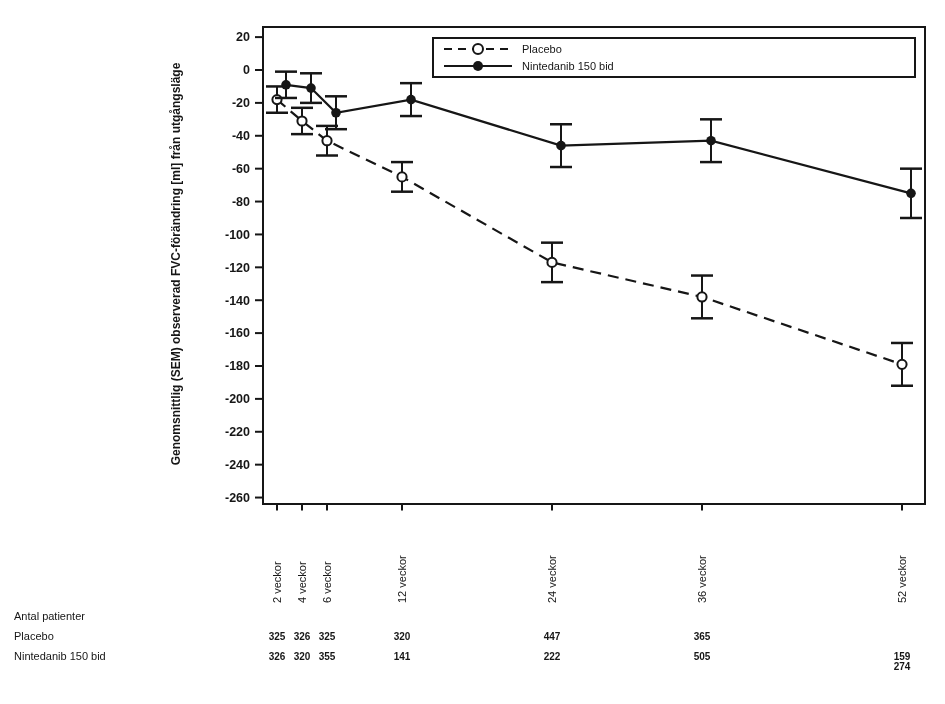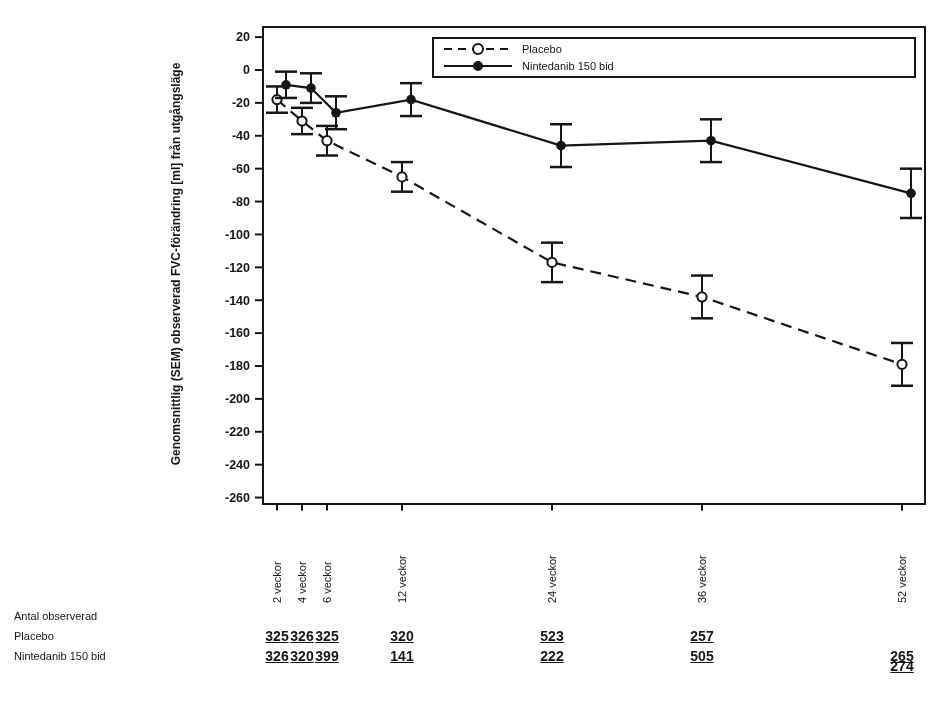--- a/index.html
+++ b/index.html
@@ -61,24 +61,23 @@
     position: absolute;
     left: 14px;
     font-size: 11px;
     line-height: 13px;
     white-space: nowrap;
   }
   .count {
     position: absolute;
     width: 44px;
     text-align: center;
-    font-size: 14px;
+    font-size: 10px;
     font-weight: bold;
     line-height: 13px;
-    text-decoration: underline;
   }
 </style>
 </head>
 <body>
 
 <div id="app">
 
   <div id="ylabel">Genomsnittlig (SEM) observerad FVC-förändring [ml] från utgångsläge</div>
 
   <svg id="plot" width="945" height="704" viewBox="0 0 945 704">
@@ -209,34 +208,34 @@
       <div class="xlab" style="left: 270.5px;">2 veckor</div>
       <div class="xlab" style="left: 295.5px;">4 veckor</div>
       <div class="xlab" style="left: 320.5px;">6 veckor</div>
       <div class="xlab" style="left: 395.5px;">12 veckor</div>
       <div class="xlab" style="left: 545.5px;">24 veckor</div>
       <div class="xlab" style="left: 695.5px;">36 veckor</div>
       <div class="xlab" style="left: 895.5px;">52 veckor</div>
     </div>
 
   <div id="ptable">
-    <div class="rowlab" style="top:610px">Antal observerad</div>
+    <div class="rowlab" style="top:610px">Antal patienter</div>
     <div class="rowlab" style="top:630px">Placebo</div>
     <div class="rowlab" style="top:650px">Nintedanib 150 bid</div>
     <div id="counts">
         <div class="count" style="left: 255px; top: 630px;">325</div>
         <div class="count" style="left: 280px; top: 630px;">326</div>
         <div class="count" style="left: 305px; top: 630px;">325</div>
         <div class="count" style="left: 380px; top: 630px;">320</div>
-        <div class="count" style="left: 530px; top: 630px;">523</div>
-        <div class="count" style="left: 680px; top: 630px;">257</div>
+        <div class="count" style="left: 530px; top: 630px;">447</div>
+        <div class="count" style="left: 680px; top: 630px;">365</div>
         <div class="count" style="left: 880px; top: 660px;">274</div>
         <div class="count" style="left: 255px; top: 650px;">326</div>
         <div class="count" style="left: 280px; top: 650px;">320</div>
-        <div class="count" style="left: 305px; top: 650px;">399</div>
+        <div class="count" style="left: 305px; top: 650px;">355</div>
         <div class="count" style="left: 380px; top: 650px;">141</div>
         <div class="count" style="left: 530px; top: 650px;">222</div>
         <div class="count" style="left: 680px; top: 650px;">505</div>
-        <div class="count" style="left: 880px; top: 650px;">265</div>
+        <div class="count" style="left: 880px; top: 650px;">159</div>
       </div>
   </div>
 
 </div>
 
 </body></html>

